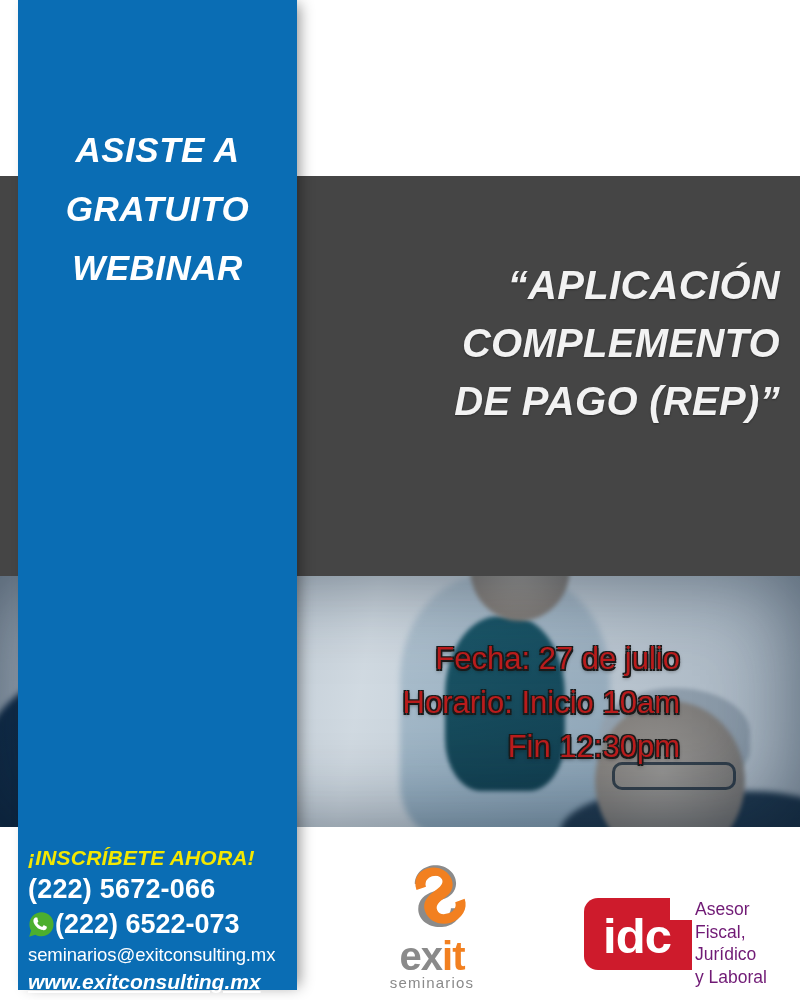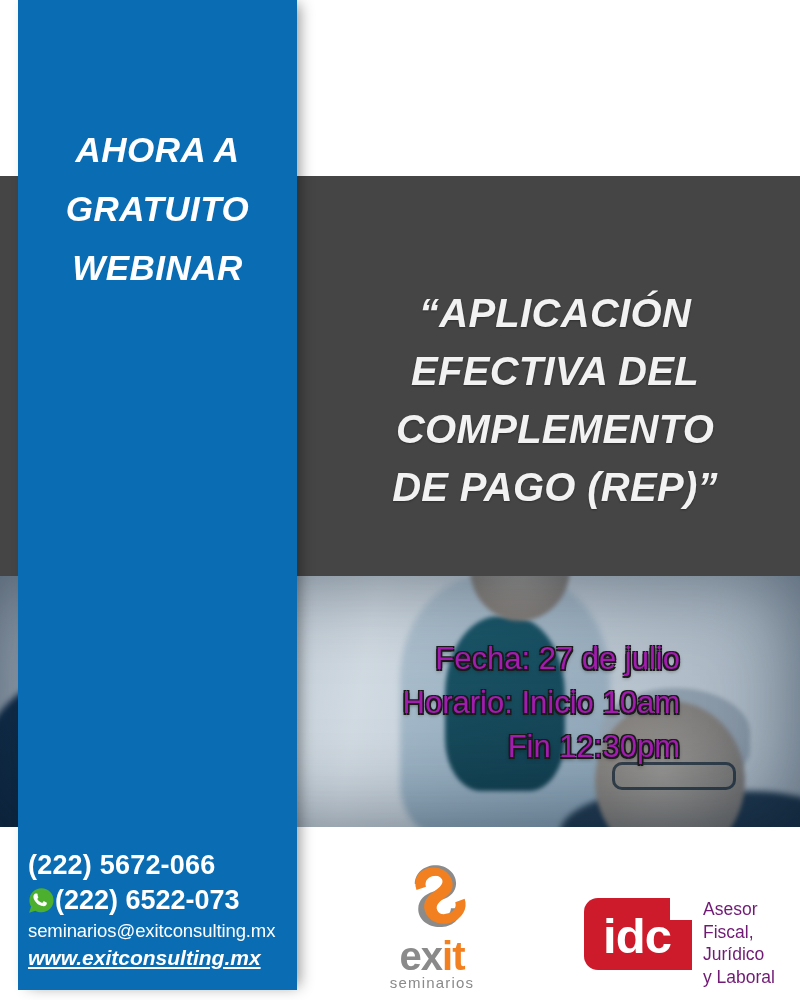--- a/index.html
+++ b/index.html
@@ -38,26 +38,26 @@
     box-shadow:6px 0 14px -4px rgba(0,0,0,.45);}
 
   
   .headline{position:absolute;left:18px;top:120px;width:279px;padding:0 16px;box-sizing:border-box;
     text-align:center;color:#ffffff;font-style:italic;font-weight:bold;font-size:35px;line-height:59px;
     letter-spacing:.5px;}
   .headline div{white-space:nowrap;}
 
   
   .main-title{position:absolute;left:330px;top:256px;width:450px;color:#f2f2f2;
-    font-style:italic;font-weight:bold;font-size:40px;line-height:58px;text-align:center;
-    letter-spacing:.3px;text-shadow:0 1px 2px rgba(0,0,0,.35);margin-top:28px;}
+    font-style:italic;font-weight:bold;font-size:40px;line-height:58px;text-align:right;
+    letter-spacing:.3px;text-shadow:0 1px 2px rgba(0,0,0,.35);}
   .main-title div{white-space:nowrap;}
 
   
-  .when{position:absolute;left:330px;top:637px;width:350px;text-align:right;color:#a21caf;
+  .when{position:absolute;left:330px;top:637px;width:350px;text-align:right;color:#b91c1c;
     font-size:31px;line-height:44px;font-weight:normal;
     text-shadow:1.5px 1.5px 0 #1a1a1a,-1.5px 1.5px 0 #1a1a1a,1.5px -1.5px 0 #1a1a1a,-1.5px -1.5px 0 #1a1a1a,0 2px 4px rgba(0,0,0,.6);}
   .when div{white-space:nowrap;}
 
   
   .contact{position:absolute;left:28px;top:846px;width:272px;color:#fff;}
   .cta{color:#f5e800;font-weight:bold;font-style:italic;font-size:21px;letter-spacing:.2px;}
   .phone{font-weight:bold;font-size:27px;line-height:34px;letter-spacing:.2px;margin-top:2px;}
   .phone-wa{display:flex;align-items:center;gap:0;font-weight:bold;font-size:27px;line-height:34px;margin-top:1px;}
   .wa-icon{flex:0 0 auto;width:27px;height:27px;position:relative;}
@@ -66,21 +66,21 @@
 
   
   .exit-logo{position:absolute;left:369px;top:860px;width:126px;text-align:center;}
   .exit-mark{position:relative;width:86px;height:74px;margin:0 auto;}
   .exit-word{font-size:40px;font-weight:bold;line-height:40px;letter-spacing:-1px;margin-top:2px;}
   .exit-word .ex{color:#8a8a8a;}
   .exit-word .it{color:#f28020;}
   .exit-sub{color:#8a8a8a;font-size:15px;letter-spacing:1.2px;margin-top:-2px;}
 
   
-  .idc-logo{position:absolute;left:584px;top:898px;display:flex;align-items:flex-start;gap:11px;}
+  .idc-logo{position:absolute;left:584px;top:898px;display:flex;align-items:flex-start;gap:3px;}
   .idc-badge{width:108px;height:72px;background:#ce1b2c;border-radius:14px 0 0 14px;
     display:flex;align-items:center;justify-content:center;position:relative;}
   .idc-badge::after{content:"";position:absolute;right:0;top:0;width:22px;height:22px;background:#fff;}
   .idc-word{color:#fff;font-size:49px;font-weight:bold;line-height:49px;letter-spacing:-1px;
     margin-left:-2px;margin-top:4px;position:relative;z-index:2;}
   .idc-tag{color:#701a75;font-size:17.5px;line-height:22.5px;}
   .idc-tag div{white-space:nowrap;}
 </style>
 </head>
 <body>
@@ -103,39 +103,39 @@
     <div class="f-glass"></div>
     <div class="photo-tint"></div>
     <div class="photo-vig"></div>
   </div>
 
   <div class="band-footer"></div>
 
   <div class="blue-bar"></div>
 
   <div class="headline">
-    <div>AHORA A</div>
+    <div>ASISTE A</div>
     <div>GRATUITO</div>
     <div>WEBINAR</div>
   </div>
 
   <div class="main-title">
     <div>“APLICACIÓN</div>
-    <div>EFECTIVA DEL</div>
     <div>COMPLEMENTO</div>
     <div>DE PAGO (REP)”</div>
   </div>
 
   <div class="when">
     <div>Fecha: 27 de julio</div>
     <div>Horario: Inicio 10am</div>
     <div>Fin 12:30pm</div>
   </div>
 
   <div class="contact">
+    <div class="cta">¡INSCRÍBETE AHORA!</div>
     <div class="phone">(222) 5672-066</div>
     <div class="phone-wa">
       <span class="wa-icon">
         <svg viewBox="0 0 32 32" width="27" height="27" aria-hidden="true">
           <path d="M16 1.6C8.1 1.6 1.7 8 1.7 15.9c0 2.6.7 5.1 2 7.3L1.3 30.4l7.4-2.3c2.2 1.2 4.7 1.8 7.3 1.8 7.9 0 14.3-6.4 14.3-14.3S23.9 1.6 16 1.6z" fill="#4caf2e"></path>
           <path d="M11.4 8.6c-.4-.9-.8-.9-1.2-.9h-.9c-.4 0-1 .1-1.5.7-.5.6-1.4 1.6-1.4 3.4s1.3 3.8 1.5 4.1c.2.3 2.5 4.3 6.4 5.8 3.2 1.3 4 1.1 4.8 1 .9-.1 2.5-1 2.9-2s.4-1.8.3-2c-.1-.2-.5-.3-1-.6l-2.2-1.1c-.3-.1-.6-.2-.9.2l-1.1 1.4c-.2.3-.5.3-.9.1s-1.7-.7-3.2-2c-1.2-1.1-1.6-1.9-1.8-2.2-.2-.4 0-.6.2-.8l.7-.9c.2-.3.2-.5.1-.8l-.9-2.4z" fill="#ffffff"></path>
         </svg>
       </span>
       <span>(222) 6522-073</span>
     </div>

